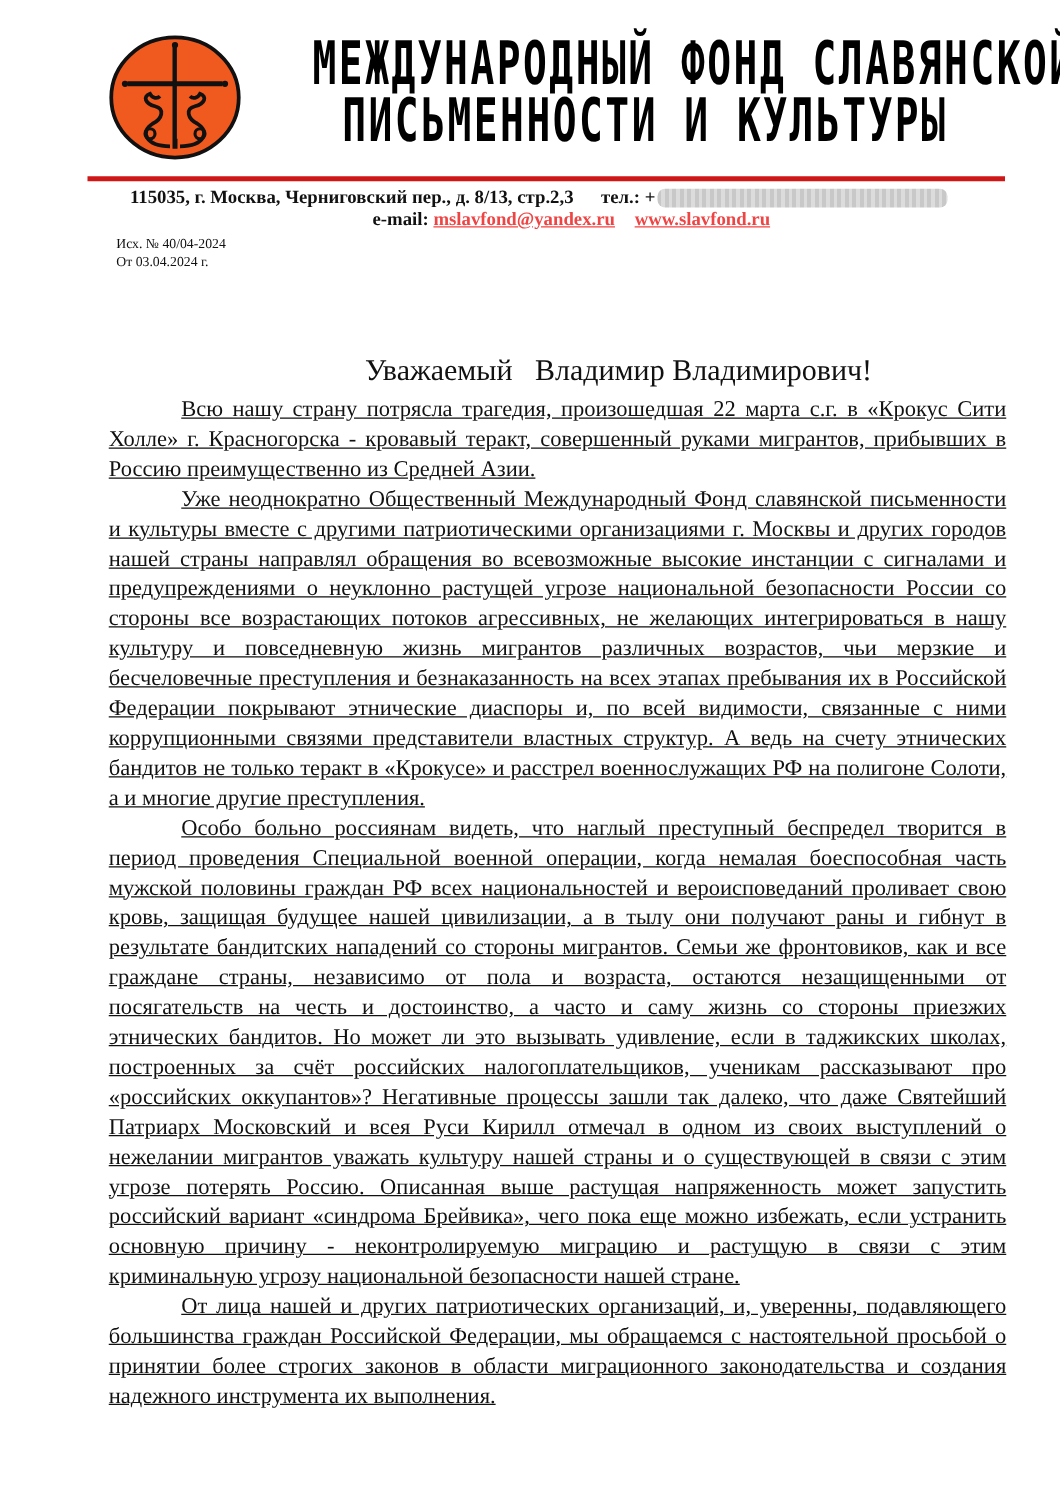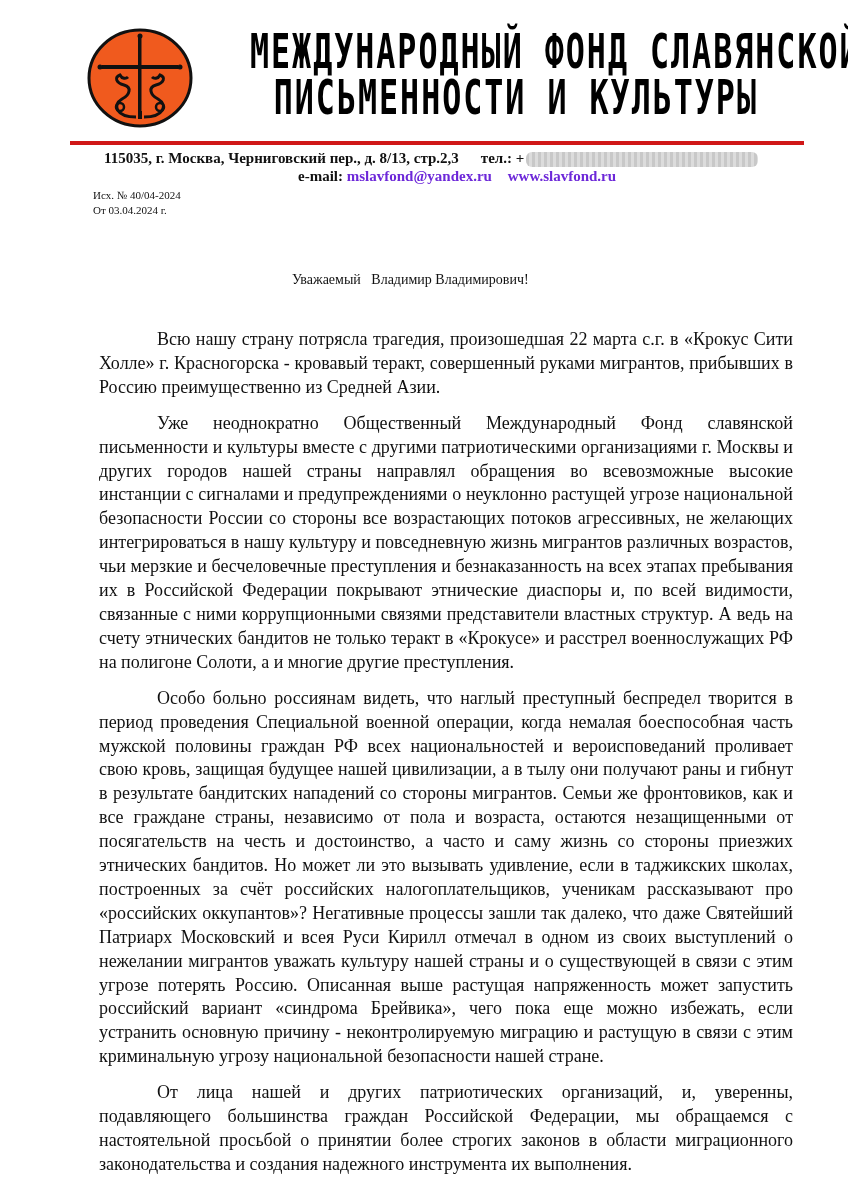--- a/index.html
+++ b/index.html
@@ -17,32 +17,32 @@
   .org-title .l2 { display:block; font-size:48px; letter-spacing:3px; white-space:nowrap; padding-left:36px; }
 
   .red-rule { position:absolute; left:70px; top:141px; width:734px; height:4px; background:#d01717; }
 
   .addr { position:absolute; left:104px; top:150px; font-size:15px; font-weight:bold; white-space:nowrap; }
   .addr .tel { margin-left:22px; }
   .redact { display:inline-block; vertical-align:middle; width:232px; height:15px; margin-left:2px;
             background:repeating-linear-gradient(90deg,#c8c8c8 0 3px,#dcdcdc 3px 6px);
             border-radius:6px; }
   .email { position:absolute; left:298px; top:168px; font-size:15px; font-weight:bold; white-space:nowrap; }
-  .email a { color:#6d28d9; }
+  .email a { color:#ef4444; text-decoration:underline; }
   .email .site { margin-left:12px; }
 
   .outref { position:absolute; left:93px; top:188px; font-size:11px; line-height:15px; }
 
   .addressee { position:absolute; right:44px; top:213px; text-align:right; font-size:18px; line-height:19px; }
 
-  .salute { position:absolute; left:292px; top:272px; font-size:14px; white-space:pre; }
+  .salute { position:absolute; left:292px; top:284px; font-size:24px; white-space:pre; }
 
   .body { position:absolute; left:87px; top:316px; width:718px; font-size:18px; line-height:23.9px;
           text-align:justify; }
-  .body p { margin:12px; text-indent:58px; }
+  .body p { margin:0; text-indent:58px;text-decoration:underline; }
 </style>
 </head>
 <body>
 
 <div class="logo">
   <svg viewBox="0 0 108 102">
     <ellipse cx="54" cy="51" rx="51" ry="48" fill="#f05a1e" stroke="#111" stroke-width="3"></ellipse>
     <line x1="54" y1="10" x2="54" y2="92" stroke="#111" stroke-width="4"></line>
     <line x1="56" y1="10" x2="56" y2="84" stroke="#f05a1e" stroke-width="1"></line>
     <line x1="16" y1="40" x2="92" y2="40" stroke="#111" stroke-width="4"></line>

